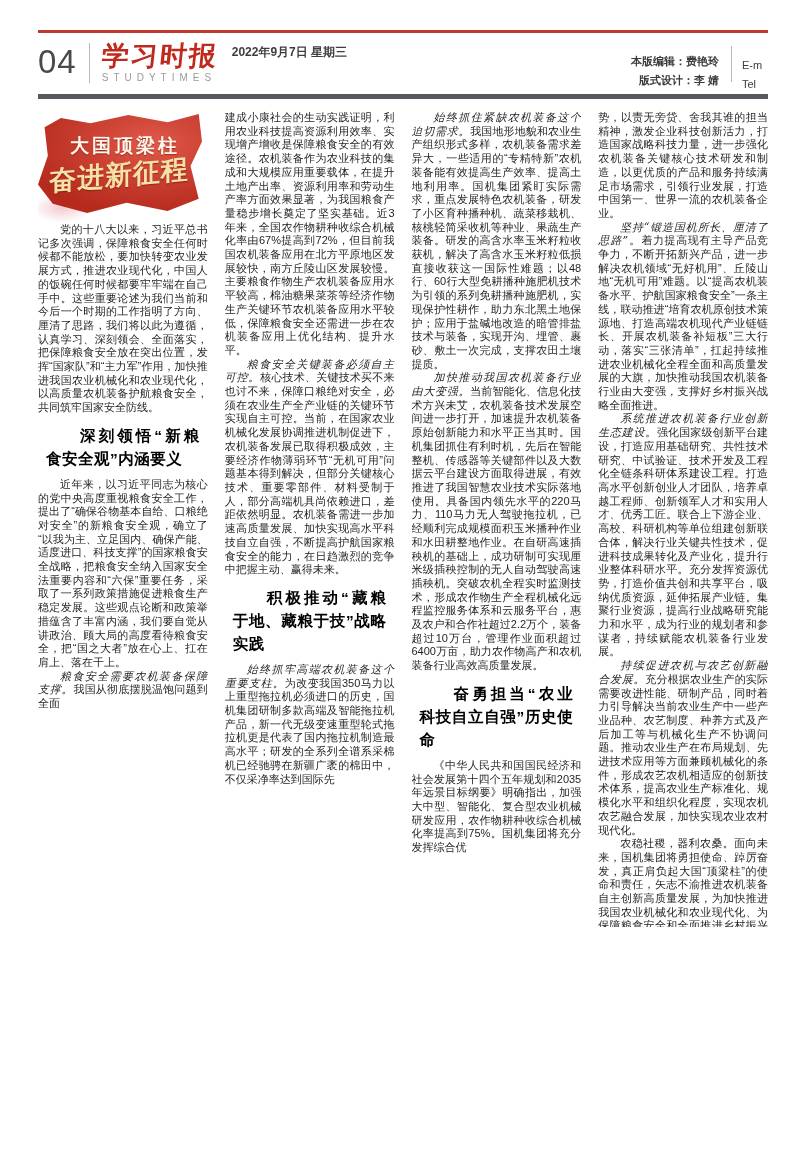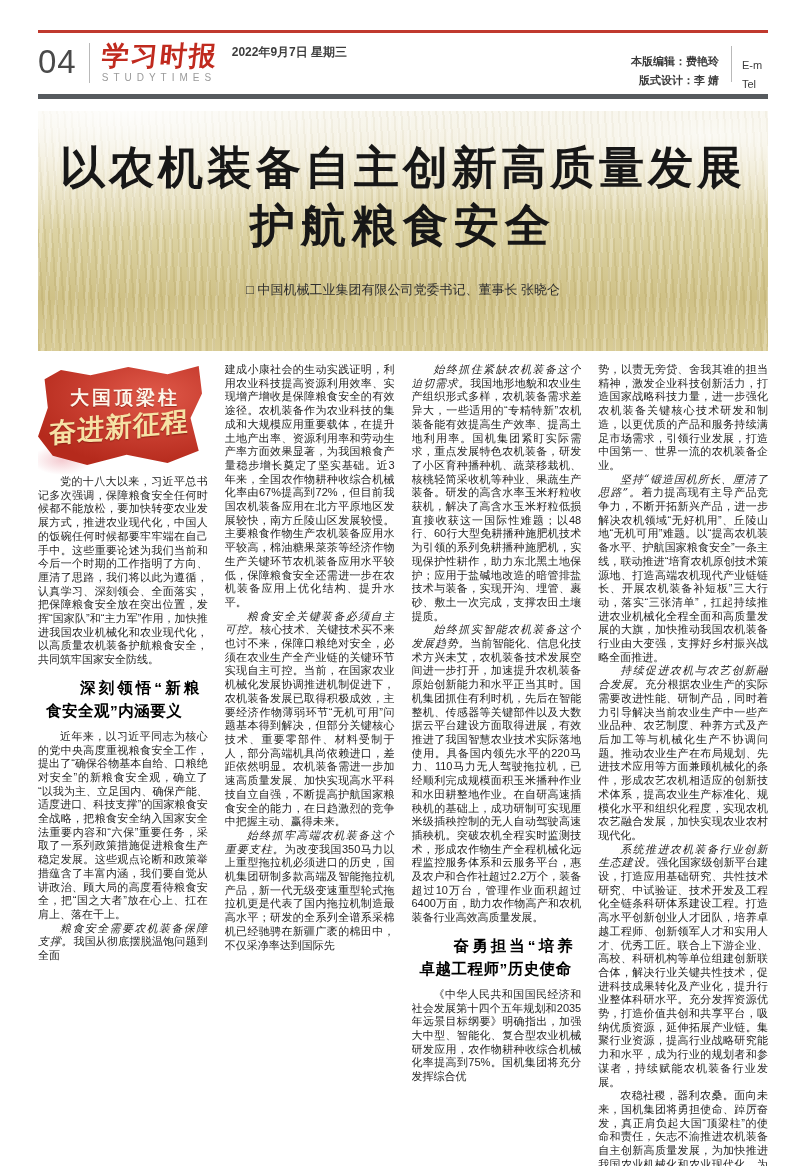--- a/index.html
+++ b/index.html
@@ -78,55 +78,49 @@
     </div>
     <div class="staff-div"></div>
     <div class="contact">
       <div>E-m</div>
       <div>Tel</div>
     </div>
   </div>
 
   <div class="gray-rule"></div>
 
-  <div class="hero">
-    <div class="headline">
-      <div class="l1">以农机装备自主创新高质量发展</div>
-      <div class="l2">护航粮食安全</div>
-    </div>
-    <div class="byline">□ 中国机械工业集团有限公司党委书记、董事长  张晓仑</div>
-  </div>
 
   <div class="article">
     <div class="flag">
       <div class="flag-glow"></div>
       <div class="flag-bg"></div>
       <div class="flag-l1">大国顶梁柱</div>
       <div class="flag-l2">奋进新征程</div>
     </div>
 
   <div class="col first">
         <p class="para">党的十八大以来，习近平总书记多次强调，保障粮食安全任何时候都不能放松，要加快转变农业发展方式，推进农业现代化，中国人的饭碗任何时候都要牢牢端在自己手中。这些重要论述为我们当前和今后一个时期的工作指明了方向、厘清了思路，我们将以此为遵循，认真学习、深刻领会、全面落实，把保障粮食安全放在突出位置，发挥“国家队”和“主力军”作用，加快推进我国农业机械化和农业现代化，以高质量农机装备护航粮食安全，共同筑牢国家安全防线。</p>
         <h3 class="col-heading">深刻领悟“新粮食安全观”内涵要义</h3>
         <p class="para">近年来，以习近平同志为核心的党中央高度重视粮食安全工作，提出了“确保谷物基本自给、口粮绝对安全”的新粮食安全观，确立了“以我为主、立足国内、确保产能、适度进口、科技支撑”的国家粮食安全战略，把粮食安全纳入国家安全法重要内容和“六保”重要任务，采取了一系列政策措施促进粮食生产稳定发展。这些观点论断和政策举措蕴含了丰富内涵，我们要自觉从讲政治、顾大局的高度看待粮食安全，把“国之大者”放在心上、扛在肩上、落在干上。</p>
         <p class="para"><span class="lead">粮食安全需要农机装备保障支撑。</span><span>我国从彻底摆脱温饱问题到全面</span></p>
       </div>
       <div class="col">
         <p class="para cont">建成小康社会的生动实践证明，利用农业科技提高资源利用效率、实现增产增收是保障粮食安全的有效途径。农机装备作为农业科技的集成和大规模应用重要载体，在提升土地产出率、资源利用率和劳动生产率方面效果显著，为我国粮食产量稳步增长奠定了坚实基础。近3年来，全国农作物耕种收综合机械化率由67%提高到72%，但目前我国农机装备应用在北方平原地区发展较快，南方丘陵山区发展较慢。主要粮食作物生产农机装备应用水平较高，棉油糖果菜茶等经济作物生产关键环节农机装备应用水平较低，保障粮食安全还需进一步在农机装备应用上优化结构、提升水平。</p>
         <p class="para"><span class="lead">粮食安全关键装备必须自主可控。</span><span>核心技术、关键技术买不来也讨不来，保障口粮绝对安全，必须在农业生产全产业链的关键环节实现自主可控。当前，在国家农业机械化发展协调推进机制促进下，农机装备发展已取得积极成效，主要经济作物薄弱环节“无机可用”问题基本得到解决，但部分关键核心技术、重要零部件、材料受制于人，部分高端机具尚依赖进口，差距依然明显。农机装备需进一步加速高质量发展、加快实现高水平科技自立自强，不断提高护航国家粮食安全的能力，在日趋激烈的竞争中把握主动、赢得未来。</span></p>
+        <h3 class="col-heading">积极推动“藏粮于地、藏粮于技”战略实践</h3>
         <p class="para"><span class="lead">始终抓牢高端农机装备这个重要支柱。</span><span>为改变我国350马力以上重型拖拉机必须进口的历史，国机集团研制多款高端及智能拖拉机产品，新一代无级变速重型轮式拖拉机更是代表了国内拖拉机制造最高水平；研发的全系列全谱系采棉机已经驰骋在新疆广袤的棉田中，不仅采净率达到国际先</span></p>
       </div>
       <div class="col">
         <p class="para"><span class="lead">始终抓住紧缺农机装备这个迫切需求。</span><span>我国地形地貌和农业生产组织形式多样，农机装备需求差异大，一些适用的“专精特新”农机装备能有效提高生产效率、提高土地利用率。国机集团紧盯实际需求，重点发展特色农机装备，研发了小区育种播种机、蔬菜移栽机、核桃轻简采收机等种业、果蔬生产装备。研发的高含水率玉米籽粒收获机，解决了高含水玉米籽粒低损直接收获这一国际性难题；以48行、60行大型免耕播种施肥机技术为引领的系列免耕播种施肥机，实现保护性耕作，助力东北黑土地保护；应用于盐碱地改造的暗管排盐技术与装备，实现开沟、埋管、裹砂、敷土一次完成，支撑农田土壤提质。</span></p>
-        <p class="para"><span class="lead">始终抓实智能农机装备这个发展趋势。</span><span>当前智能化、信息化技术方兴未艾，农机装备技术发展空间进一步打开，加速提升农机装备原始创新能力和水平正当其时。国机集团抓住有利时机，先后在智能整机、传感器等关键部件以及大数据云平台建设方面取得进展，有效推进了我国智慧农业技术实际落地使用。具备国内领先水平的220马力、110马力无人驾驶拖拉机，已经顺利完成规模面积玉米播种作业和水田耕整地作业。在自研高速插秧机的基础上，成功研制可实现厘米级插秧控制的无人自动驾驶高速插秧机。突破农机全程实时监测技术，形成农作物生产全程机械化远程监控服务体系和云服务平台，惠及农户和合作社超过2.2万个，装备超过10万台，管理作业面积超过6400万亩，助力农作物高产和农机装备行业高效高质量发展。</span></p>
-        <h3 class="col-heading">奋勇担当“培养卓越工程师”历史使命</h3>
+        <p class="para"><span class="lead">加快推动我国农机装备行业由大变强。</span><span>当前智能化、信息化技术方兴未艾，农机装备技术发展空间进一步打开，加速提升农机装备原始创新能力和水平正当其时。国机集团抓住有利时机，先后在智能整机、传感器等关键部件以及大数据云平台建设方面取得进展，有效推进了我国智慧农业技术实际落地使用。具备国内领先水平的220马力、110马力无人驾驶拖拉机，已经顺利完成规模面积玉米播种作业和水田耕整地作业。在自研高速插秧机的基础上，成功研制可实现厘米级插秧控制的无人自动驾驶高速插秧机。突破农机全程实时监测技术，形成农作物生产全程机械化远程监控服务体系和云服务平台，惠及农户和合作社超过2.2万个，装备超过10万台，管理作业面积超过6400万亩，助力农作物高产和农机装备行业高效高质量发展。</span></p>
+        <h3 class="col-heading">奋勇担当“农业科技自立自强”历史使命</h3>
         <p class="para">《中华人民共和国国民经济和社会发展第十四个五年规划和2035年远景目标纲要》明确指出，加强大中型、智能化、复合型农业机械研发应用，农作物耕种收综合机械化率提高到75%。国机集团将充分发挥综合优</p>
       </div>
       <div class="col">
         <p class="para cont">势，以责无旁贷、舍我其谁的担当精神，激发企业科技创新活力，打造国家战略科技力量，进一步强化农机装备关键核心技术研发和制造，以更优质的产品和服务持续满足市场需求，引领行业发展，打造中国第一、世界一流的农机装备企业。</p>
         <p class="para"><span class="lead">坚持“锻造国机所长、厘清了思路”。</span><span>着力提高现有主导产品竞争力，不断开拓新兴产品，进一步解决农机领域“无好机用”、丘陵山地“无机可用”难题。以“提高农机装备水平、护航国家粮食安全”一条主线，联动推进“培育农机原创技术策源地、打造高端农机现代产业链链长、开展农机装备补短板”三大行动，落实“三张清单”，扛起持续推进农业机械化全程全面和高质量发展的大旗，加快推动我国农机装备行业由大变强，支撑好乡村振兴战略全面推进。</span></p>
+        <p class="para"><span class="lead">系统推进农机装备行业创新生态建设。</span><span>强化国家级创新平台建设，打造应用基础研究、共性技术研究、中试验证、技术开发及工程化全链条科研体系建设工程。打造高水平创新创业人才团队，培养卓越工程师、创新领军人才和实用人才、优秀工匠。联合上下游企业、高校、科研机构等单位组建创新联合体，解决行业关键共性技术，促进科技成果转化及产业化，提升行业整体科研水平。充分发挥资源优势，打造价值共创和共享平台，吸纳优质资源，延伸拓展产业链。集聚行业资源，提高行业战略研究能力和水平，成为行业的规划者和参谋者，持续赋能农机装备行业发展。</span></p>
         <p class="para"><span class="lead">持续促进农机与农艺创新融合发展。</span><span>充分根据农业生产的实际需要改进性能、研制产品，同时着力引导解决当前农业生产中一些产业品种、农艺制度、种养方式及产后加工等与机械化生产不协调问题。推动农业生产在布局规划、先进技术应用等方面兼顾机械化的条件，形成农艺农机相适应的创新技术体系，提高农业生产标准化、规模化水平和组织化程度，实现农机农艺融合发展，加快实现农业农村现代化。</span></p>
-        <p class="para"><span class="lead">系统推进农机装备行业创新生态建设。</span><span>强化国家级创新平台建设，打造应用基础研究、共性技术研究、中试验证、技术开发及工程化全链条科研体系建设工程。打造高水平创新创业人才团队，培养卓越工程师、创新领军人才和实用人才、优秀工匠。联合上下游企业、高校、科研机构等单位组建创新联合体，解决行业关键共性技术，促进科技成果转化及产业化，提升行业整体科研水平。充分发挥资源优势，打造价值共创和共享平台，吸纳优质资源，延伸拓展产业链。集聚行业资源，提高行业战略研究能力和水平，成为行业的规划者和参谋者，持续赋能农机装备行业发展。</span></p>
         <p class="para">农稳社稷，器利农桑。面向未来，国机集团将勇担使命、踔厉奋发，真正肩负起大国“顶梁柱”的使命和责任，矢志不渝推进农机装备自主创新高质量发展，为加快推进我国农业机械化和农业现代化、为保障粮食安全和全面推进乡村振兴作出更大贡献，以实际行动迎接党的二十大胜利召开！</p>
       </div>
     </div>
 
 </div>
 
 </body></html>

